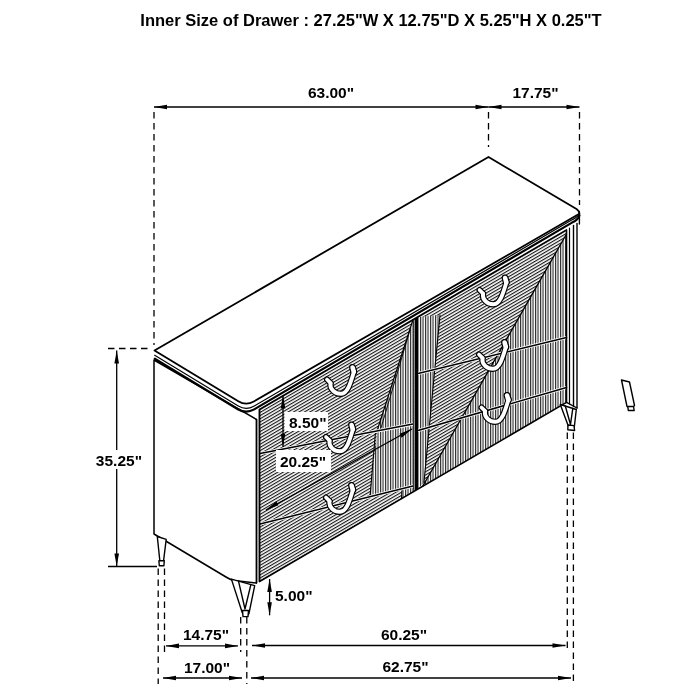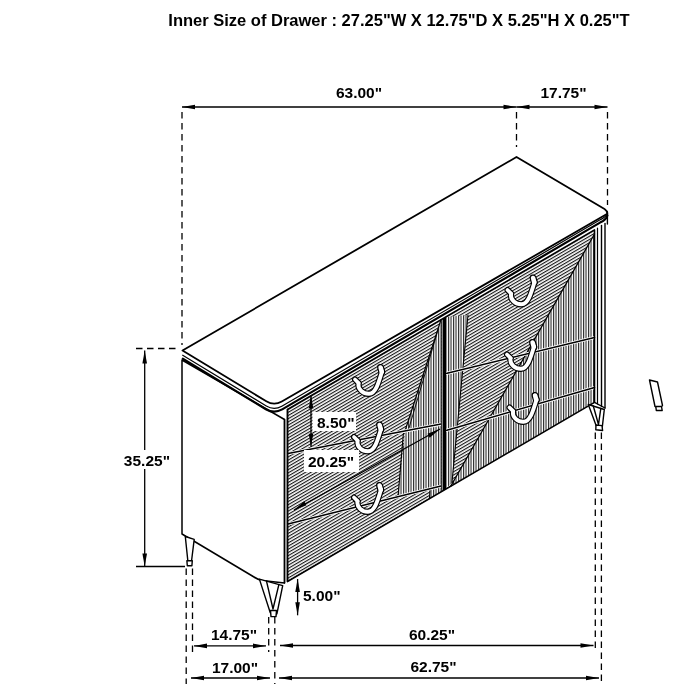--- a/index.html
+++ b/index.html
@@ -1,16 +1,16 @@
 <!DOCTYPE html>
 <html><head>
 <meta charset="utf-8">
 <style>
 html,body{margin:0;padding:0;background:#fff;}
-#page{width:552px;height:700px;position:relative;background:#fff;font-family:"Liberation Sans",sans-serif;margin-left:28px;}
+#page{width:552px;height:700px;position:relative;background:#fff;font-family:"Liberation Sans",sans-serif;}
 text{font-family:"Liberation Sans",sans-serif;font-weight:bold;fill:#000;}
 </style>
 </head>
 <body>
 <div id="page">
 <svg width="700" height="700" viewBox="0 0 700 700">
 <defs>
 <pattern id="hd" width="4" height="2.75" patternUnits="userSpaceOnUse" patternTransform="rotate(-30.3)">
   <rect width="4" height="2.75" fill="#fff"></rect>
   <line x1="0" y1="0.6" x2="4" y2="0.6" stroke="#000" stroke-width="1.05"></line>

